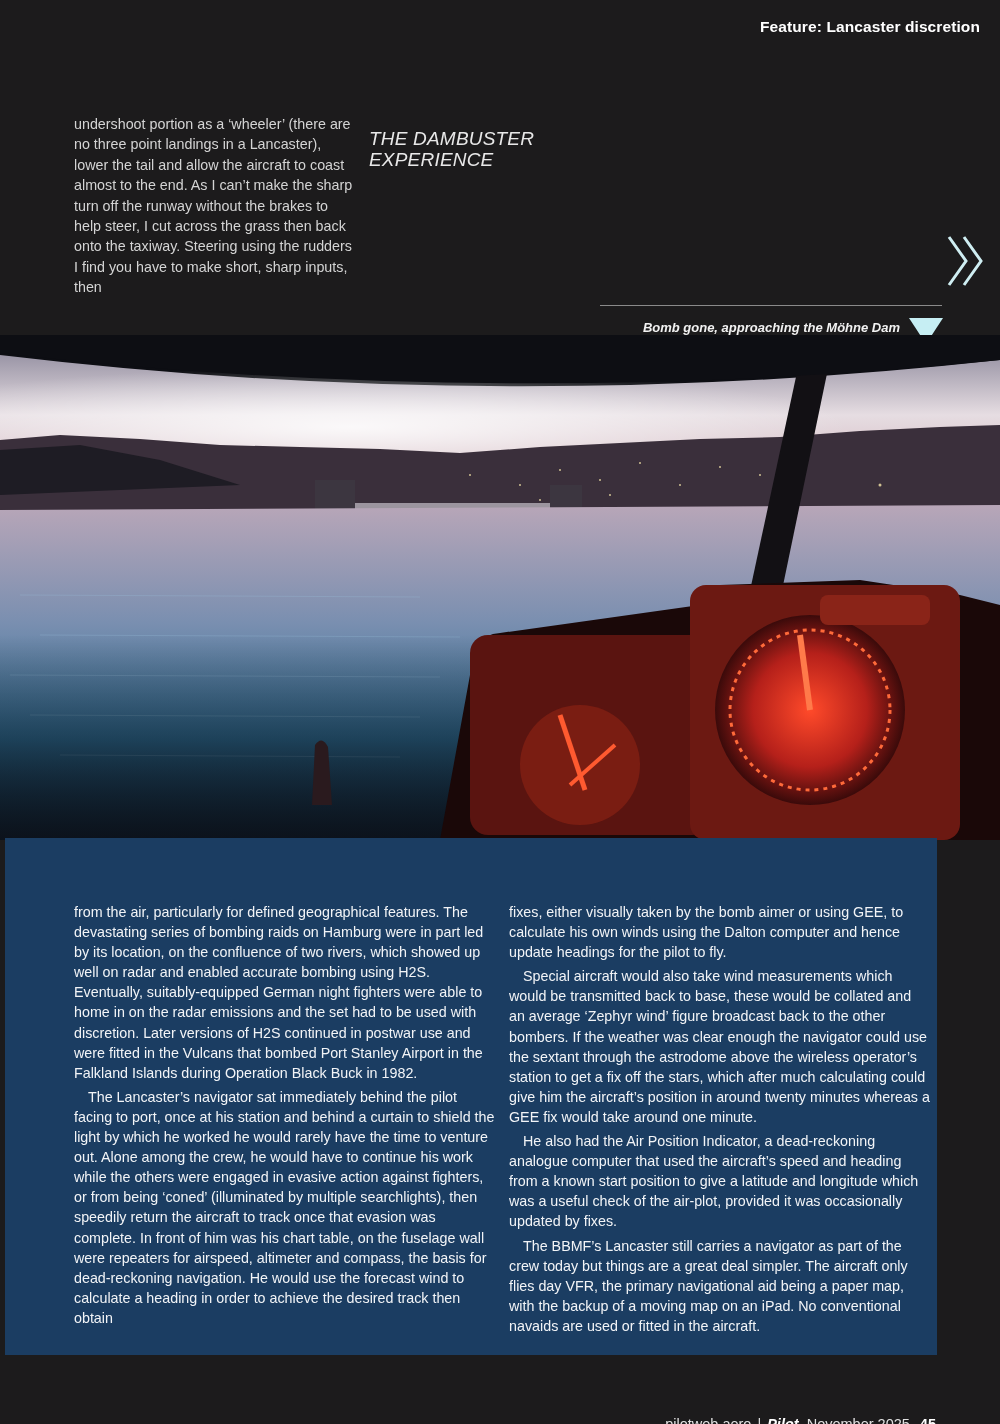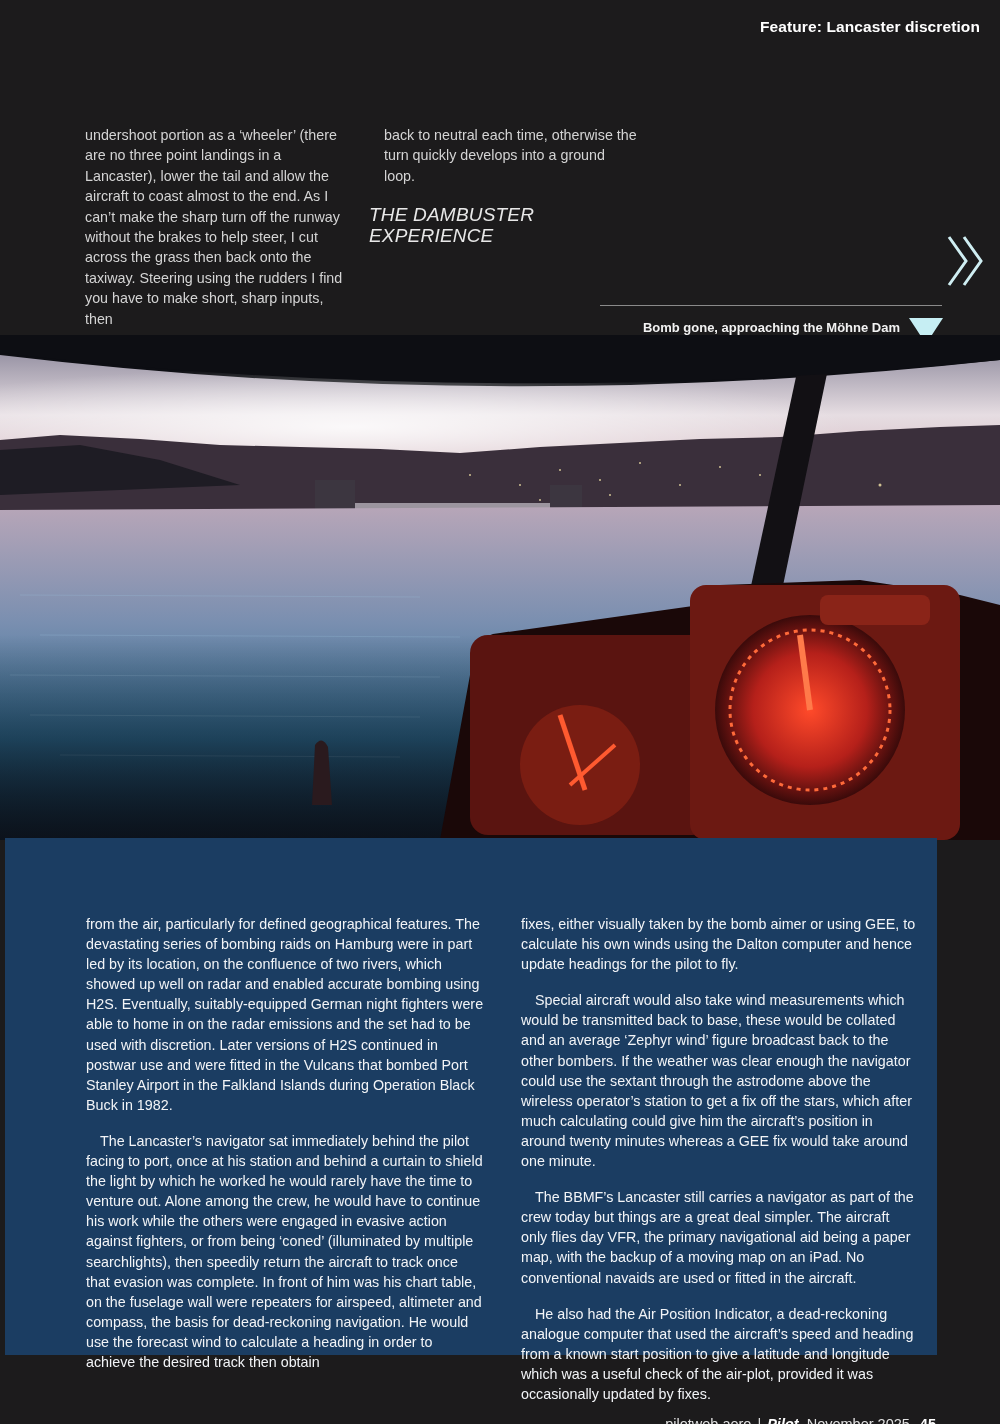--- a/index.html
+++ b/index.html
@@ -13,76 +13,75 @@
       position: absolute; top: 18px; right: 20px;
       font-weight: bold; font-size: 15.5px; color: #ffffff; letter-spacing: 0.1px;
     }
     .col {
       position: absolute; top: 110px; font-size: 14.3px; line-height: 20.4px;
       color: #d4d4d4; font-weight: normal;
     }
     .col1 { left: 70px; width: 290px; }
     .col2 { left: 369px; width: 285px; }
     .col3 { left: 668px; width: 285px; }
-    .col p { margin: 15px; }
+    .col p { margin: 4px; }
     .col .indent { text-indent: 14px; }
     .subhead {
       font-size: 19px; line-height: 21px; color: #e8e8e8;
       margin: 18px 0 2px 0; letter-spacing: 0.2px; font-weight: normal; font-style: italic;
     }
     .chevrons {
       position: absolute; left: 946px; top: 234px; width: 40px; height: 54px;
     }
     .caption-rule {
       position: absolute; left: 600px; top: 305px; width: 342px; height: 1px;
       background: #8a8a8a;
     }
     .caption {
       position: absolute; left: 600px; top: 320px; width: 300px;
-      text-align: right; font-weight: bold;
+      text-align: right; font-style: italic; font-weight: bold;
       font-size: 13px; color: #f2f2f2;
     }
     .caption-arrow {
       position: absolute; left: 909px; top: 318px; width: 34px; height: 26px;
     }
     .photo {
       position: absolute; left: 0; top: 335px; width: 1000px; height: 505px;
       overflow: hidden; background: #0e1018;
     }
     .panel {
       position: absolute; left: 5px; top: 838px; width: 932px; height: 517px;
       background: #1b3d62;
     }
     .pcol {
       position: absolute; top: 898px; font-size: 14.3px; line-height: 20.1px;
       color: #f2f4f7;
     }
     .pcol1 { left: 70px; width: 430px; }
     .pcol2 { left: 505px; width: 430px; }
-    .pcol p { margin: 16px; }
+    .pcol p { margin: 4px; }
     .pcol .indent { text-indent: 14px; }
     .footer {
       position: absolute; top: 1416px; right: 64px; font-size: 14.5px; color: #e2e2e2;
       white-space: nowrap;
     }
     .footer .sep { margin: 0 6px; }
     .footer .brand { font-style: italic; font-weight: bold; color: #ffffff; margin-right: 4px; }
     .footer .page { font-weight: bold; color: #ffffff; margin-left: 6px; }
   </style>
 </head>
 <body>
 
 <div class="header">Feature: Lancaster discretion</div>
 
 <div class="col col1">
   <p>undershoot portion as a ‘wheeler’ (there are no three point landings in a Lancaster), lower the tail and allow the aircraft to coast almost to the end. As I can’t make the sharp turn off the runway without the brakes to help steer, I cut across the grass then back onto the taxiway. Steering using the rudders I find you have to make short, sharp inputs, then</p>
 </div>
 
 <div class="col col2">
-  <p>back to neutral each time, otherwise the turn quickly develops into a ground loop.</p>
   <h2 class="subhead">THE DAMBUSTER EXPERIENCE</h2>
 </div>
 
 <div class="col col3">
 </div>
 
 <svg class="chevrons" viewBox="0 0 40 54">
   <polyline points="3,3 20,27 3,51" fill="none" stroke="#cfeef2" stroke-width="3"></polyline>
   <polyline points="18,3 35,27 18,51" fill="none" stroke="#cfeef2" stroke-width="3"></polyline>
 </svg>
@@ -180,21 +179,21 @@
 <div class="panel"></div>
 
 <div class="pcol pcol1">
   <p>from the air, particularly for defined geographical features. The devastating series of bombing raids on Hamburg were in part led by its location, on the confluence of two rivers, which showed up well on radar and enabled accurate bombing using H2S. Eventually, suitably-equipped German night fighters were able to home in on the radar emissions and the set had to be used with discretion. Later versions of H2S continued in postwar use and were fitted in the Vulcans that bombed Port Stanley Airport in the Falkland Islands during Operation Black Buck in 1982.</p>
   <p class="indent">The Lancaster’s navigator sat immediately behind the pilot facing to port, once at his station and behind a curtain to shield the light by which he worked he would rarely have the time to venture out. Alone among the crew, he would have to continue his work while the others were engaged in evasive action against fighters, or from being ‘coned’ (illuminated by multiple searchlights), then speedily return the aircraft to track once that evasion was complete. In front of him was his chart table, on the fuselage wall were repeaters for airspeed, altimeter and compass, the basis for dead-reckoning navigation. He would use the forecast wind to calculate a heading in order to achieve the desired track then obtain</p>
 </div>
 
 <div class="pcol pcol2">
   <p>fixes, either visually taken by the bomb aimer or using GEE, to calculate his own winds using the Dalton computer and hence update headings for the pilot to fly.</p>
   <p class="indent">Special aircraft would also take wind measurements which would be transmitted back to base, these would be collated and an average ‘Zephyr wind’ figure broadcast back to the other bombers. If the weather was clear enough the navigator could use the sextant through the astrodome above the wireless operator’s station to get a fix off the stars, which after much calculating could give him the aircraft’s position in around twenty minutes whereas a GEE fix would take around one minute.</p>
+  <p class="indent">He also had the Air Position Indicator, a dead-reckoning analogue computer that used the aircraft’s speed and heading from a known start position to give a latitude and longitude which was a useful check of the air-plot, provided it was occasionally updated by fixes.</p>
   <p class="indent">The BBMF’s Lancaster still carries a navigator as part of the crew today but things are a great deal simpler. The aircraft only flies day VFR, the primary navigational aid being a paper map, with the backup of a moving map on an iPad. No conventional navaids are used or fitted in the aircraft.</p>
-  <p class="indent">He also had the Air Position Indicator, a dead-reckoning analogue computer that used the aircraft’s speed and heading from a known start position to give a latitude and longitude which was a useful check of the air-plot, provided it was occasionally updated by fixes.</p>
 </div>
 
 <div class="footer">
   <span>pilotweb.aero</span><span class="sep">|</span><span class="brand">Pilot</span>
   <span>November 2025</span>
   <span class="page">45</span>
 </div>
 
 </body></html>

